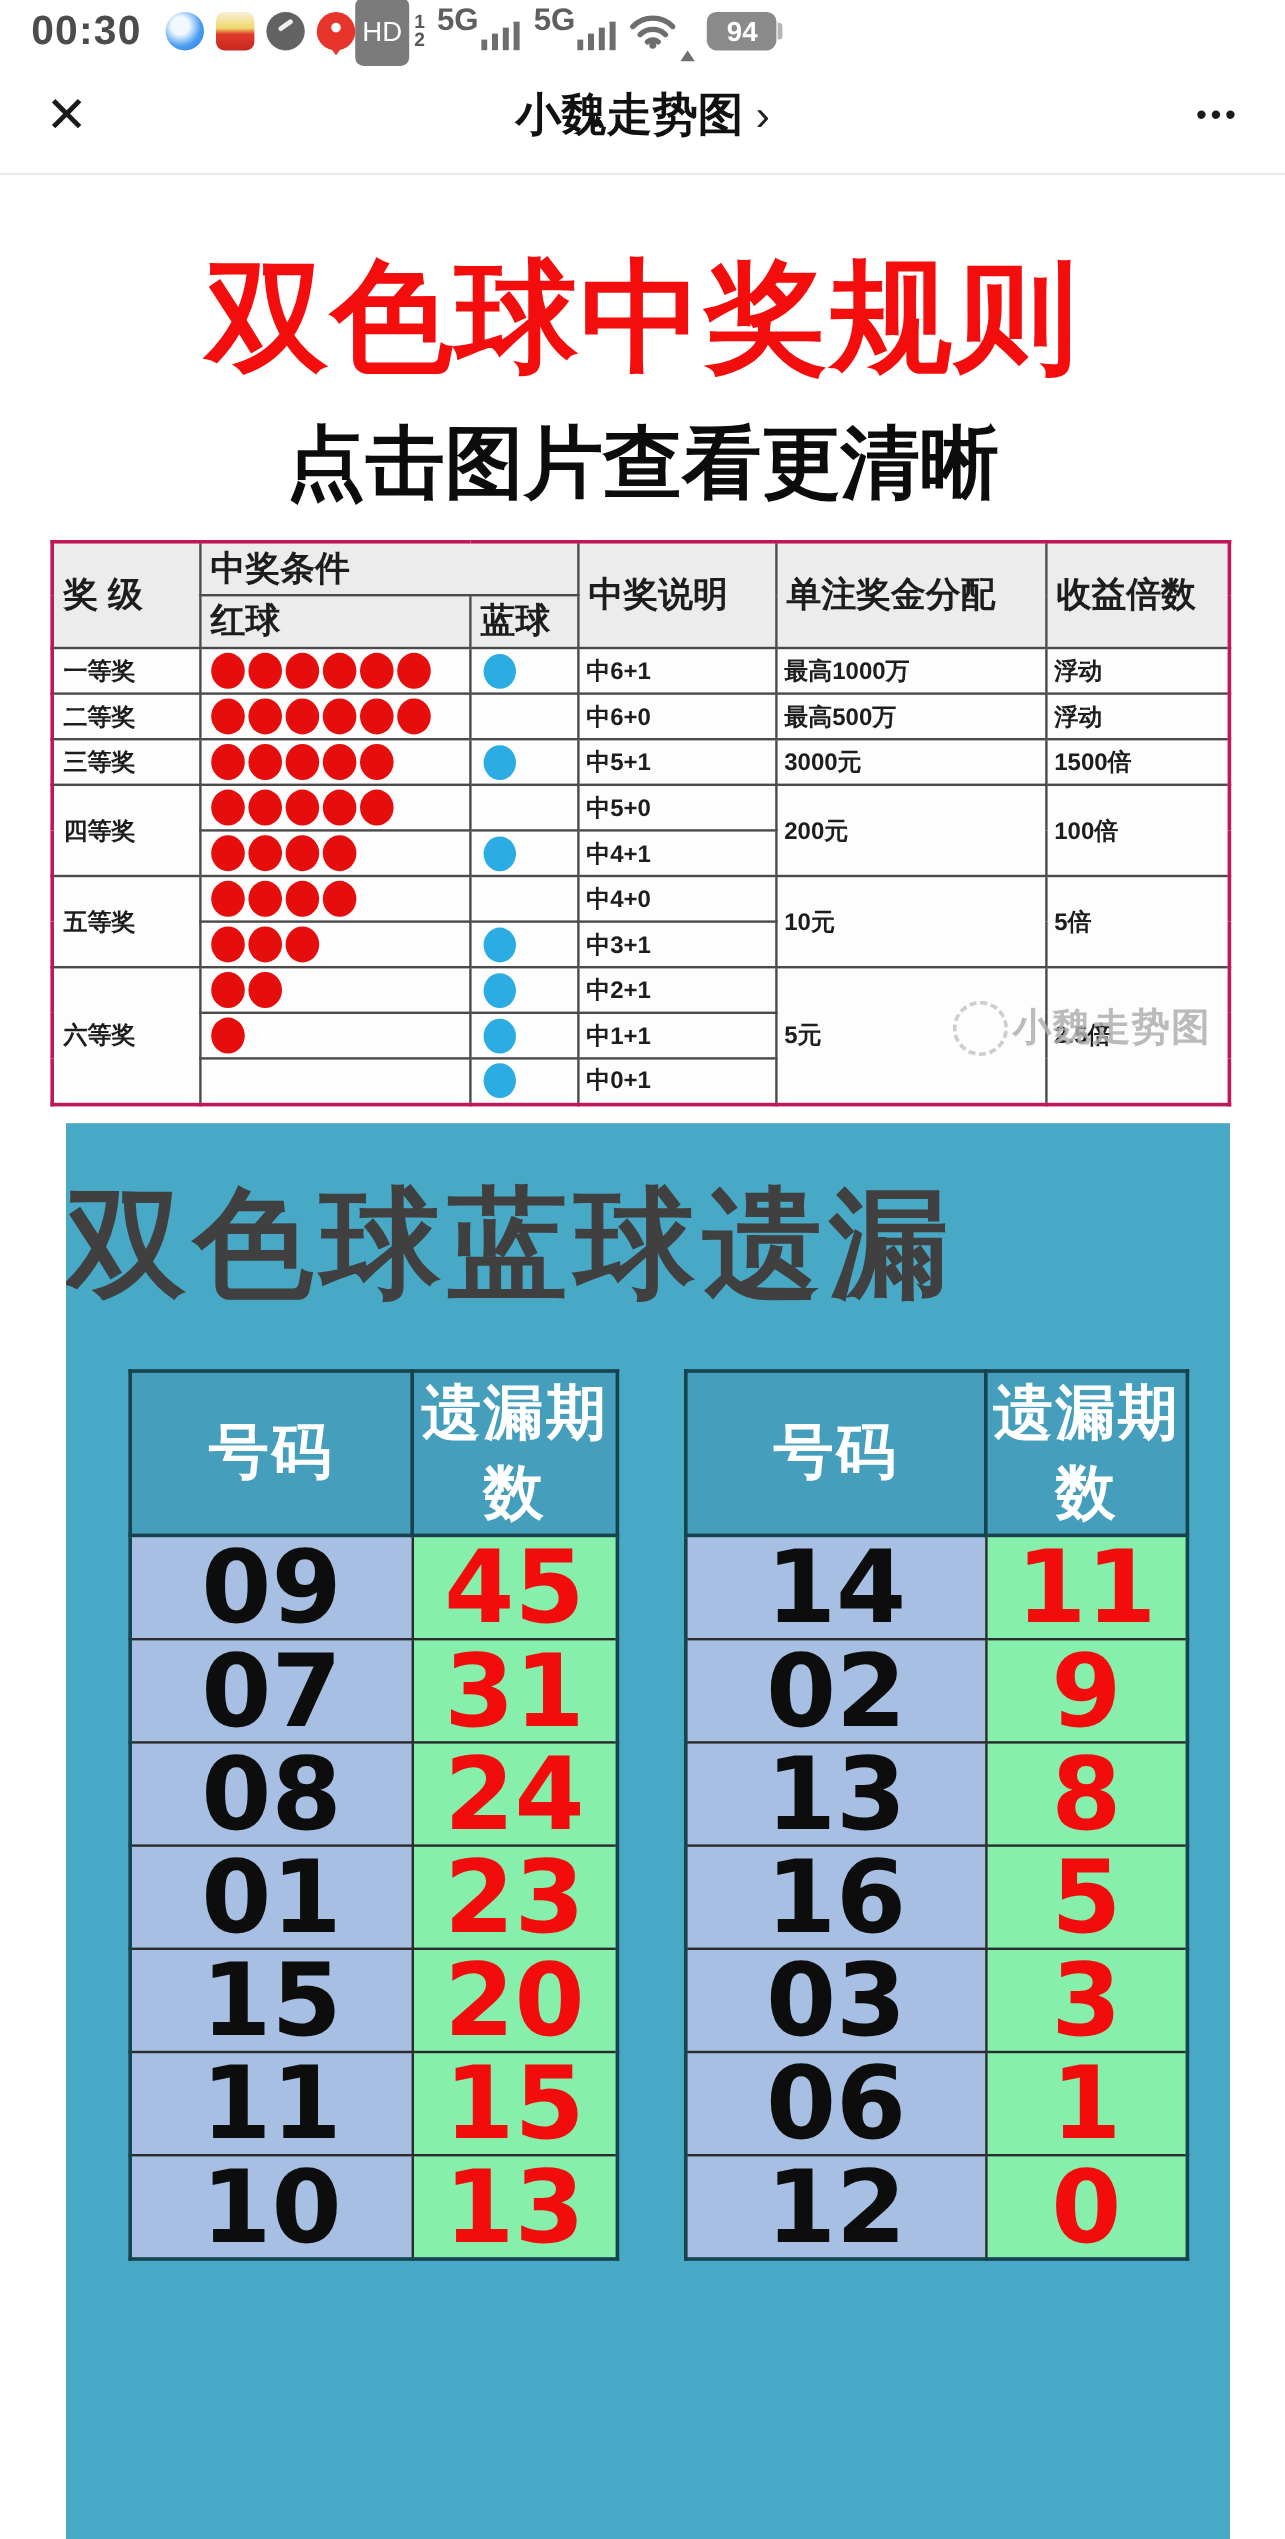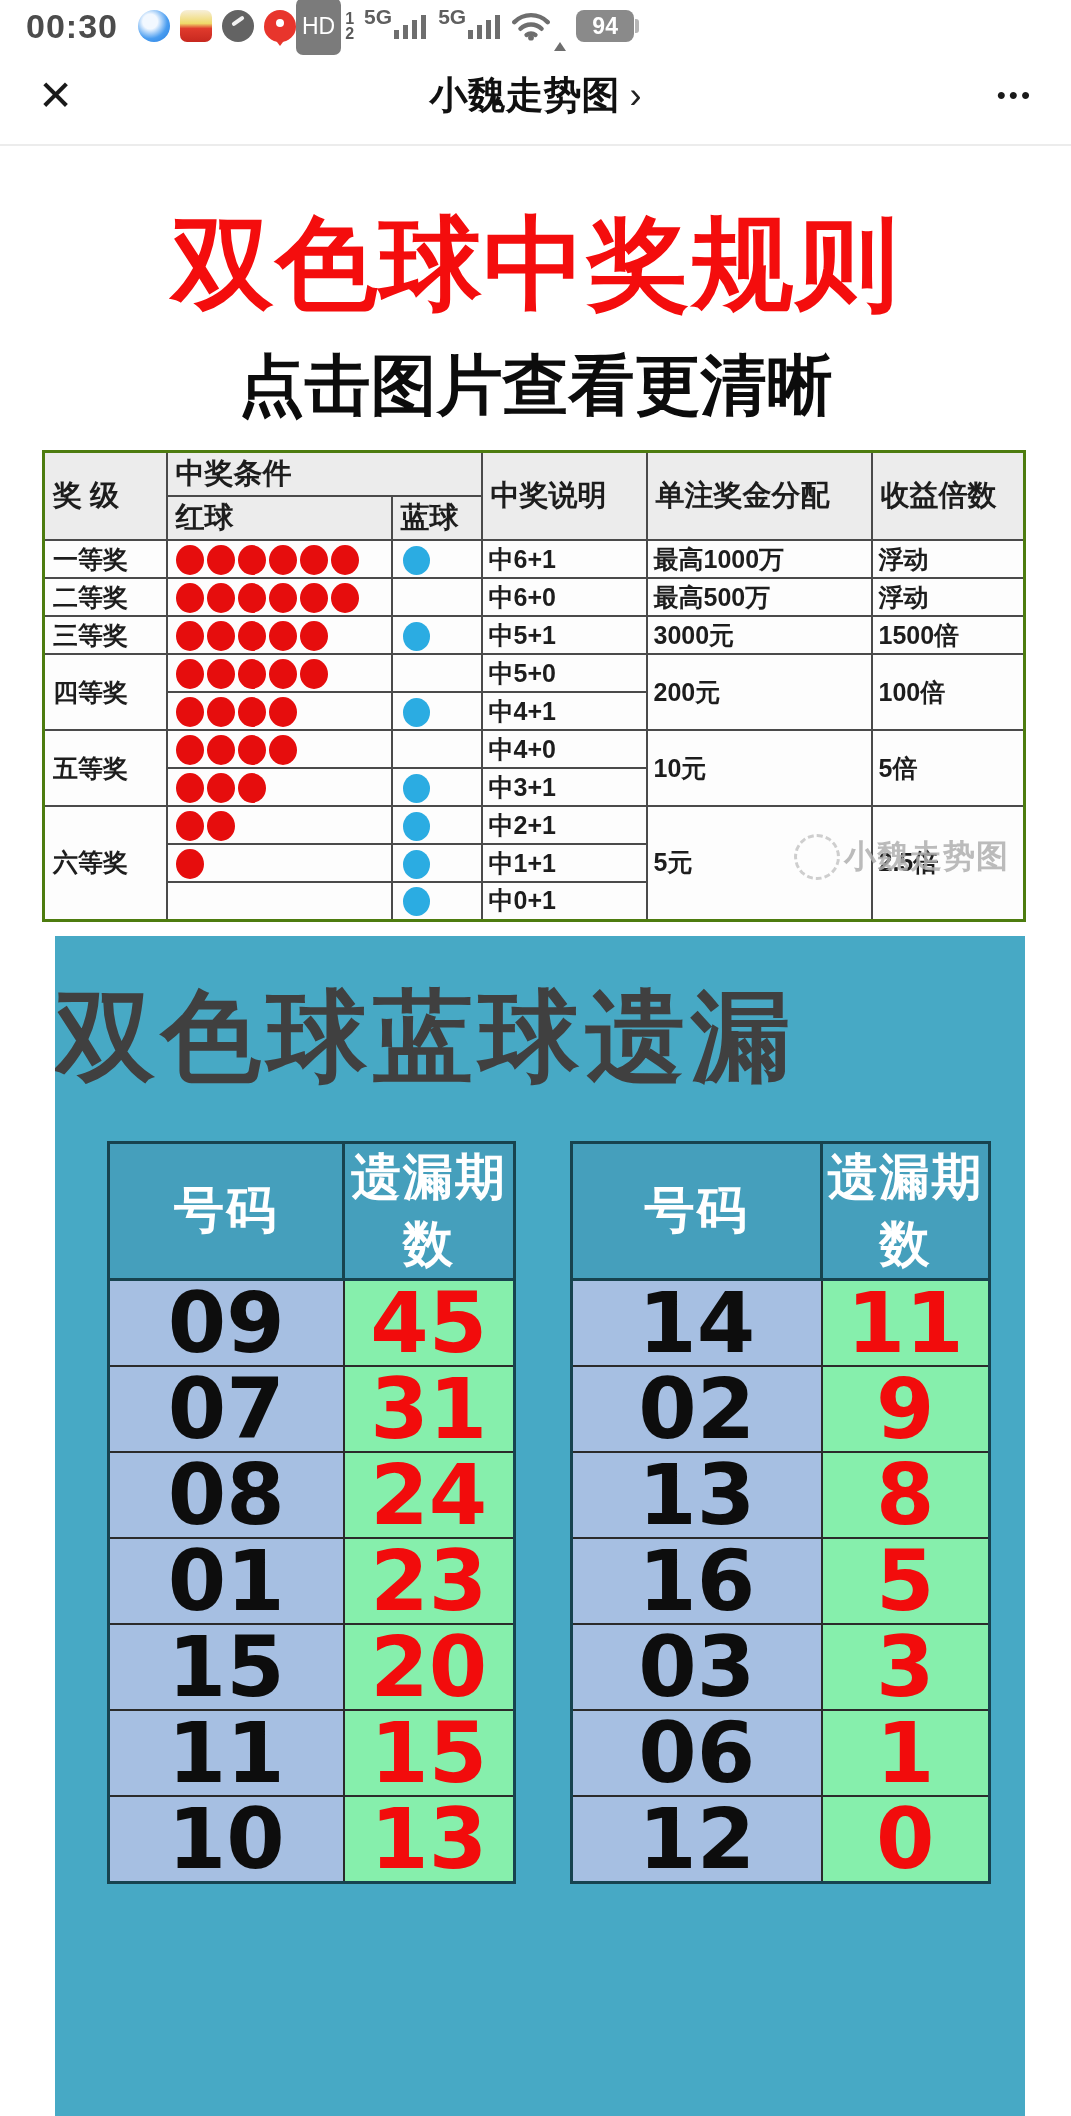--- a/index.html
+++ b/index.html
@@ -14,43 +14,43 @@
   .ic-browser { border-radius:50%; background:radial-gradient(circle at 38% 36%, #f2f8ff 26%, #4a9df0 60%, #1f7ae0 100%); }
   .ic-news { border-radius:7px; background:linear-gradient(180deg,#f7efda 0%, #efd96a 42%, #e03a2c 58%, #c7281f 100%); }
   .ic-compass { border-radius:50%; background:#636363; }
   .ic-compass::after { content:""; position:absolute; left:9px; top:9px; width:14px; height:4px; background:#f2f2f2; border-radius:2px; transform:rotate(-35deg); }
   .ic-pin { background:#e8352c; border-radius:50% 50% 50% 50% / 52% 52% 48% 48%; }
   .ic-pin::after { content:""; position:absolute; left:12px; top:9px; width:8px; height:8px; border-radius:50%; background:#fff; }
   .ic-pin::before { content:""; position:absolute; left:10px; bottom:-4px; width:0; height:0; border-left:6px solid transparent; border-right:6px solid transparent; border-top:8px solid #e8352c; }
   .hd-badge { background:#7b7b7b; color:#fff; font-size:23px; font-weight:normal; padding:17px 6px; border-radius:7px; line-height:1; }
   .sim-stack { display:flex; flex-direction:column; font-size:16px; line-height:15px; color:#5a5a5a; font-weight:bold; margin-left:-6px; }
   .net { display:inline-flex; align-items:flex-end; gap:2px; }
-  .net b { font-size:21px; color:#5f5f5f; transform:translateY(-10px); font-weight:bold; }
+  .net b { font-size:26px; color:#5f5f5f; transform:translateY(-10px); font-weight:bold; }
   .battery { position:relative; width:58px; height:32px; background:#8a8a8a; border-radius:8px; color:#fff; font-size:23px; font-weight:bold; display:flex; align-items:center; justify-content:center; }
   .battery .nub { position:absolute; right:-5px; top:9px; width:4px; height:14px; background:#b5b5b5; border-radius:0 3px 3px 0; }
   .wifi-tri { width:0; height:0; border-left:6px solid transparent; border-right:6px solid transparent; border-bottom:9px solid #6e6e6e; align-self:flex-end; margin:0 0 4px -6px; }
 
   
   .nav-bar { height:100px; display:flex; align-items:center; padding:0 38px; border-bottom:2px solid #ececec; background:#fff; }
   .nav-close { font-size:42px; color:#1a1a1a; width:120px; cursor:pointer; }
   .nav-title { flex:1; text-align:center; font-size:38px; font-weight:bold; color:#111; }
   .nav-title .chev { font-weight:normal; margin-left:10px; font-size:36px; color:#222; }
   .nav-more { width:120px; text-align:right; font-size:26px; letter-spacing:3px; color:#1a1a1a; cursor:pointer; }
 
   
   .red-title { margin-top:50px; text-align:center; font-size:102px; line-height:1.35; font-weight:bold; color:#f40d0d; letter-spacing:2px; }
   .sub-title { margin-top:10px; text-align:center; font-size:66px; line-height:1.25; font-weight:bold; color:#0c0c0c; }
 
   
   .rules-wrap { position:relative; margin:24px 0 0 42px; width:981px; cursor:pointer; }
   table.rules-table { width:981px; border-collapse:collapse; table-layout:fixed; background:#fff; }
   .rules-table th, .rules-table td { border:2px solid #4a4a4a; color:#1d1d1d; overflow:hidden; white-space:nowrap; }
-  .rules-table { border:3px solid #4d7c0f; }
+  .rules-table { border:3px solid #be185d; }
   .rules-table thead th { background:#ececec; font-size:29px; text-align:left; padding:1px 8px; height:31px; font-weight:bold; }
-  .rules-table tbody td { height:38px; font-size:25px; font-weight:600; padding:0 6px; background:#fdfdfd; }
+  .rules-table tbody td { height:38px; font-size:20px; font-weight:600; padding:0 6px; background:#fdfdfd; }
   .rules-table td.level { padding-left:8px; }
   .rules-table td.redc { padding-left:8px; }
   .rules-table td.bluec { padding-left:10px; }
   .ball { display:inline-block; border-radius:50%; vertical-align:middle; }
   .ball.red { width:28px; height:30px; background:#e60d0d; margin-right:3px; }
   .ball.blue { width:27px; height:29px; background:#2bace2; }
   .watermark { position:absolute; right:14px; bottom:42px; display:flex; align-items:center; gap:4px; pointer-events:none; }
   .wm-logo { width:46px; height:46px; border-radius:50%; border:3px dashed rgba(190,190,190,0.75); }
   .wm-text { font-size:32px; color:rgba(175,175,175,0.85); font-weight:600; letter-spacing:1px; }
 

